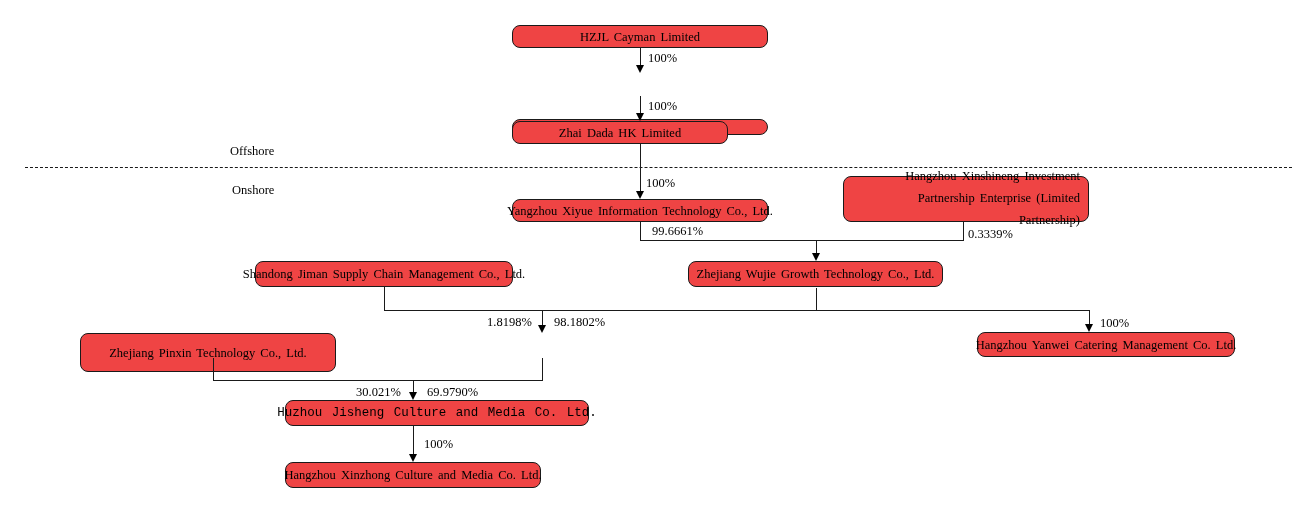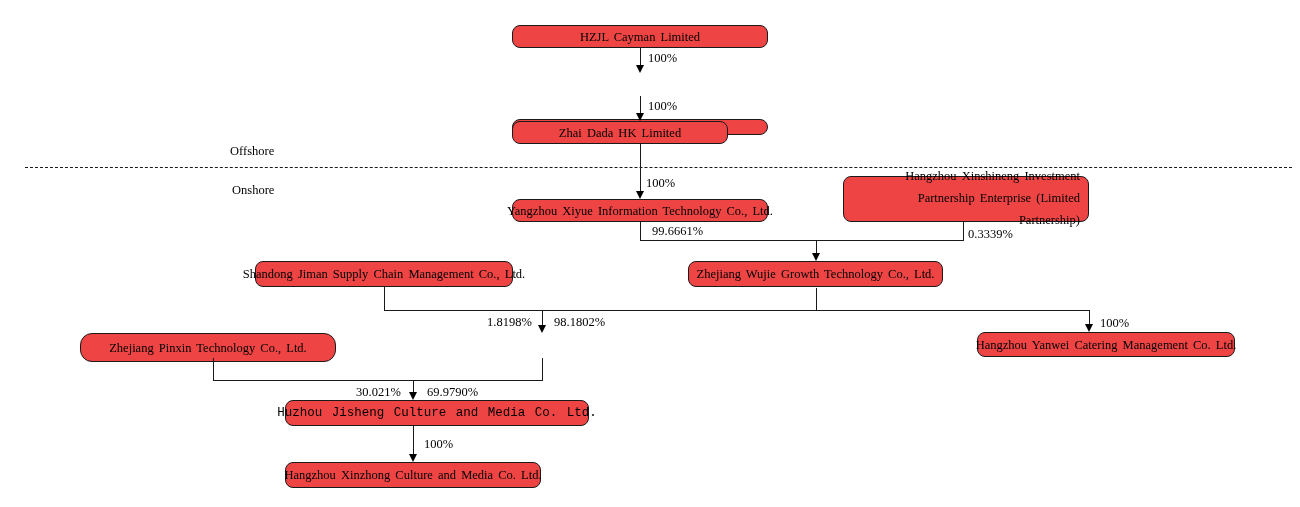--- a/index.html
+++ b/index.html
@@ -38,21 +38,21 @@
   <div class="dash" style="left:25px; top:167px; width:1267px;"></div>
   <div class="region" style="left:232px; top:183px;">Onshore</div>
 
   <div class="node" style="left:512px; top:25px;  width:256px; height:23px;">HZJL Cayman Limited</div>
   <div class="node" style="left:512px; top:73px;  width:256px; height:16px;margin-top:46px;">JOY A Limited</div>
   <div class="node" style="left:512px; top:121px; width:216px; height:23px;">Zhai Dada HK Limited</div>
   <div class="node" style="left:512px; top:199px; width:256px; height:23px;">Yangzhou Xiyue Information Technology Co., Ltd.</div>
   <div class="node wrap" style="left:843px; top:176px; width:246px; height:46px;">Hangzhou Xinshineng Investment Partnership Enterprise (Limited Partnership)</div>
   <div class="node" style="left:255px; top:261px; width:258px; height:26px;">Shandong Jiman Supply Chain Management Co., Ltd.</div>
   <div class="node" style="left:688px; top:261px; width:255px; height:26px;">Zhejiang Wujie Growth Technology Co., Ltd.</div>
-  <div class="node" style="left:80px;  top:333px; width:256px; height:29px;border-radius:12px;">Zhejiang Pinxin Technology Co., Ltd.</div>
+  <div class="node" style="left:80px;  top:333px; width:256px; height:39px;">Zhejiang Pinxin Technology Co., Ltd.</div>
   <div class="node" style="left:977px; top:332px; width:258px; height:25px;">Hangzhou Yanwei Catering Management Co. Ltd.</div>
   <div class="node" style="left:285px; top:400px; width:304px; height:26px;font-family:Liberation Mono, monospace;">Huzhou Jisheng Culture and Media Co. Ltd.</div>
   <div class="node" style="left:285px; top:462px; width:256px; height:26px;">Hangzhou Xinzhong Culture and Media Co. Ltd.</div>
 
   <div class="vl" style="left:640px; top:48px; height:18px;"></div>
   <div class="ah" style="left:636px; top:65px;"></div>
   <div class="pct" style="left:648px; top:51px;">100%</div>
 
   <div class="vl" style="left:640px; top:96px; height:18px;"></div>
   <div class="ah" style="left:636px; top:113px;"></div>

